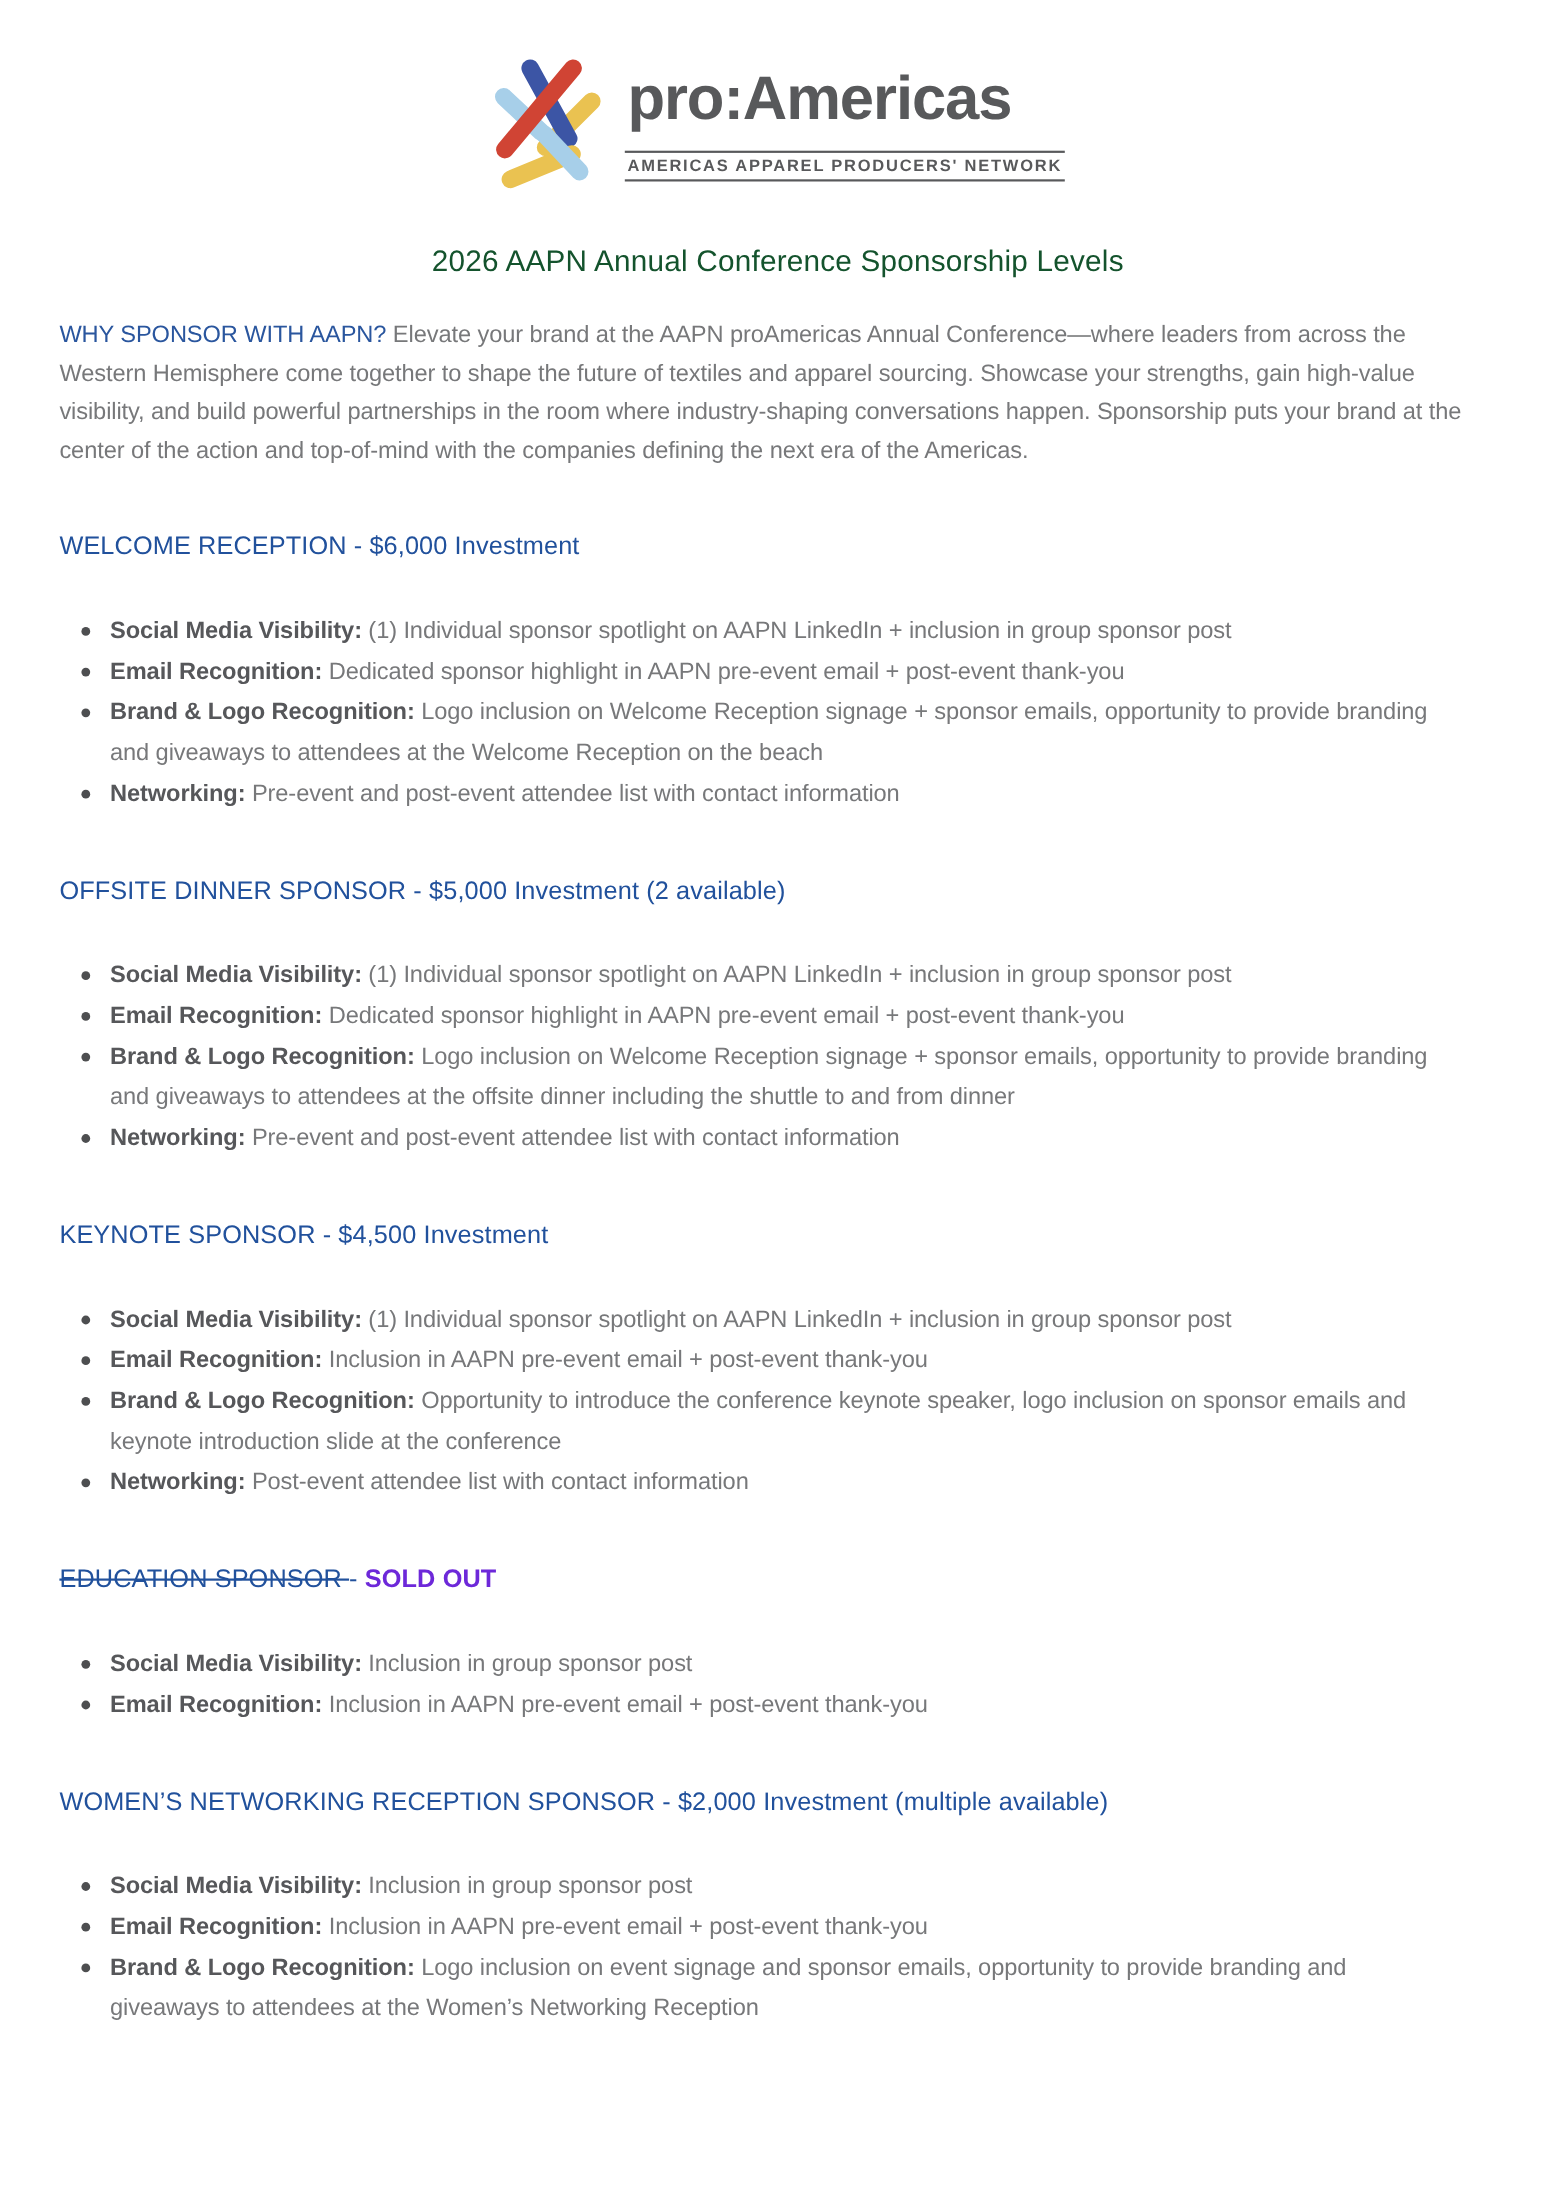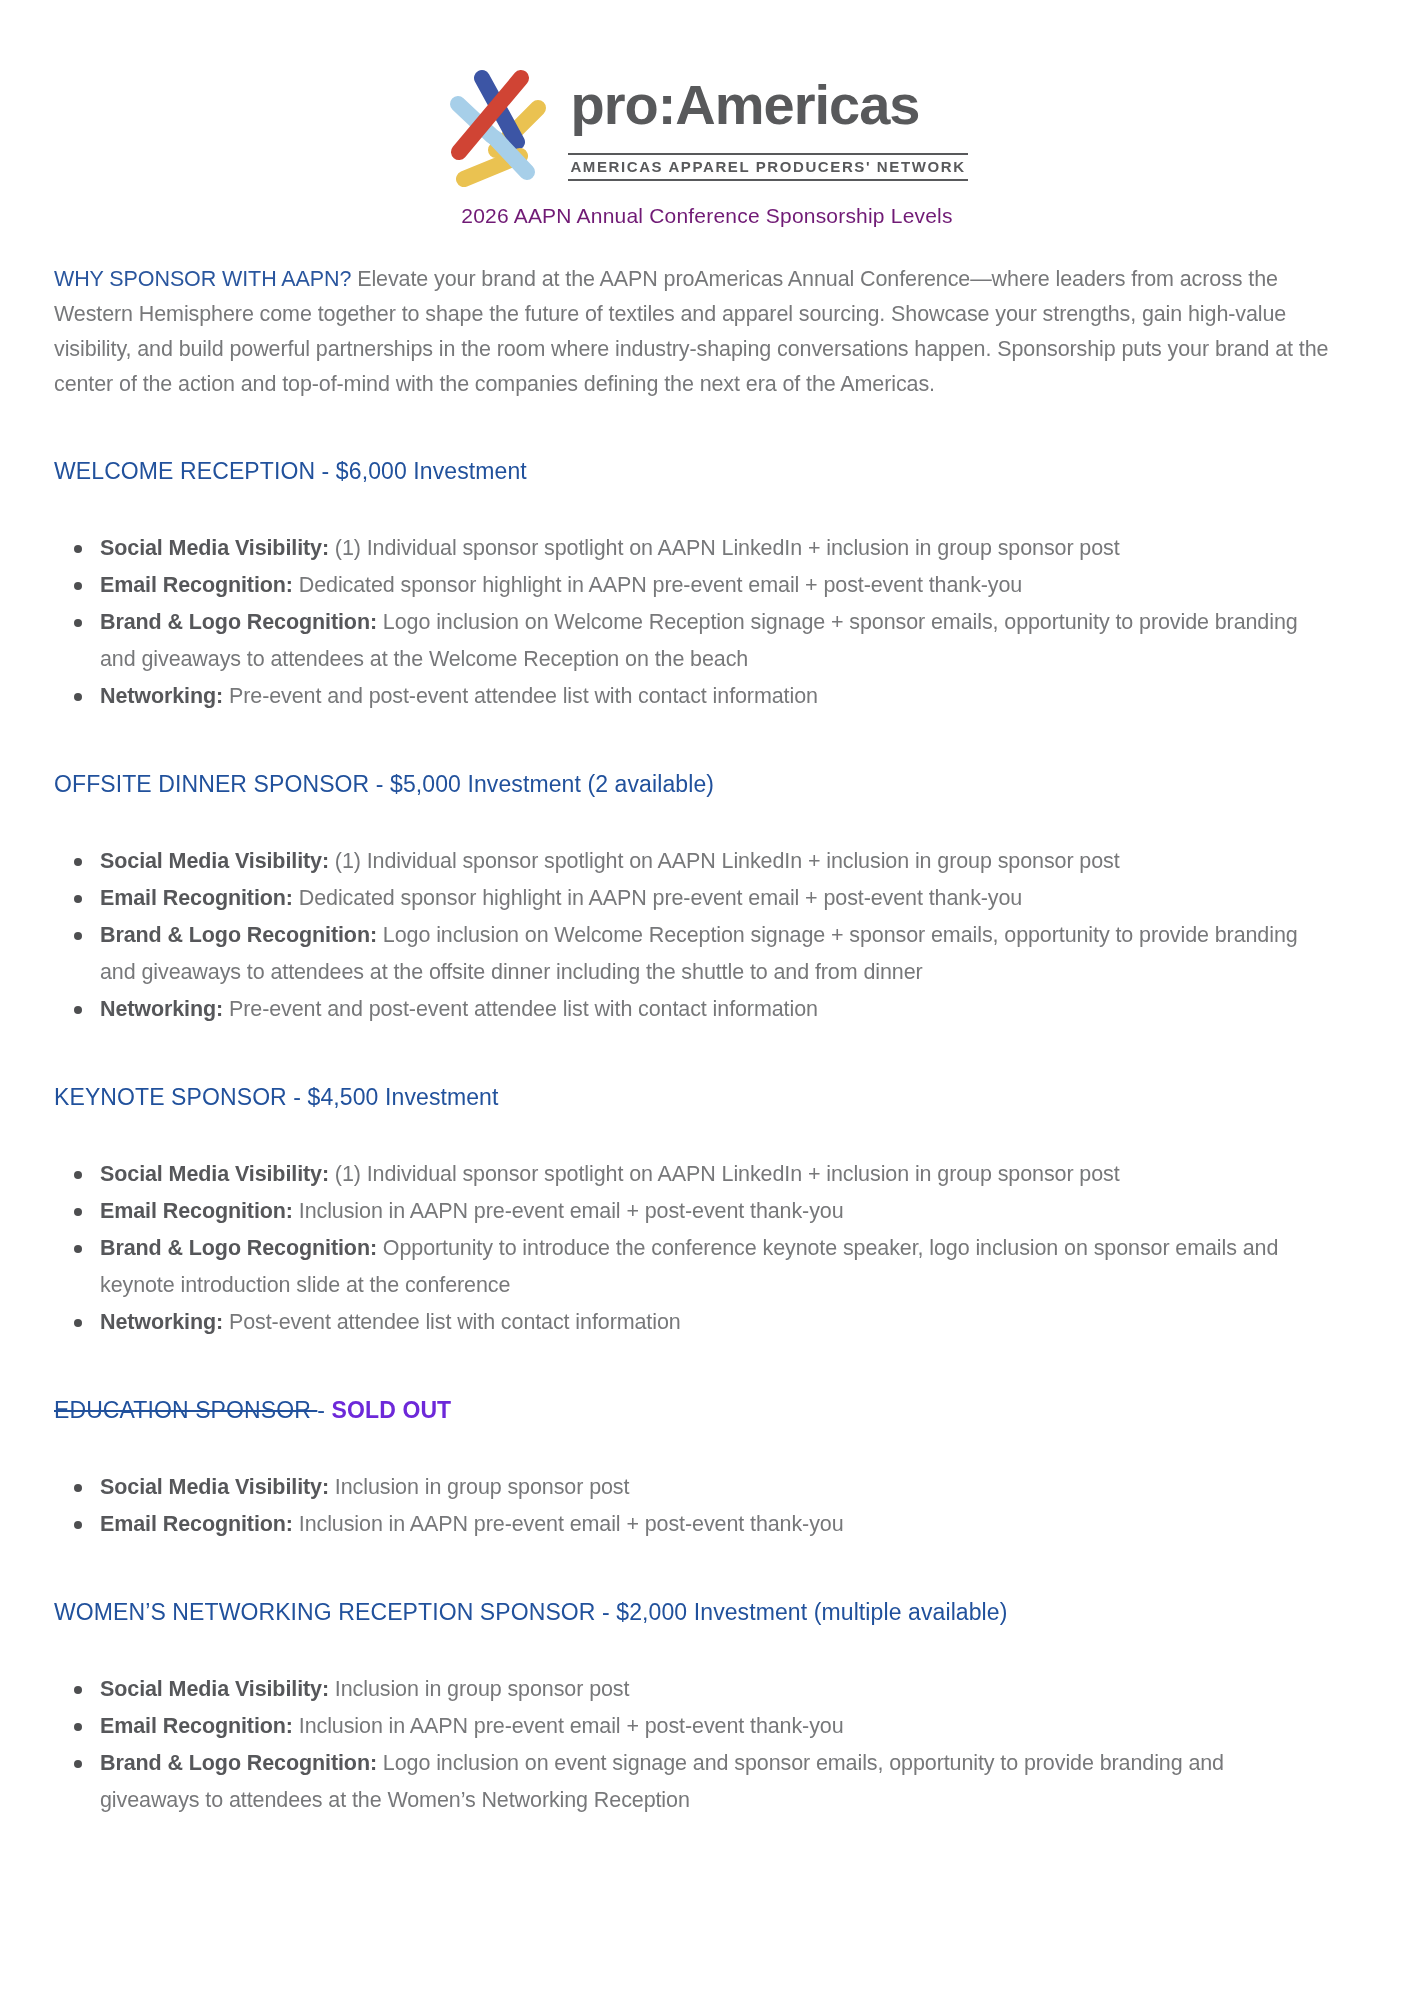--- a/index.html
+++ b/index.html
@@ -3,42 +3,42 @@
 <meta charset="utf-8">
 <title>Document</title>
 <style>
   * { margin:0; padding:0; box-sizing:border-box; }
   html,body { background:#ffffff; }
   body {
     width:1414px; min-height:2000px;
     font-family:"Liberation Sans", sans-serif;
     -webkit-font-smoothing:antialiased;
   }
-  .page { padding:54px 54px 40px; }
+  .page { padding:38px 54px 40px; }
 
   
   .logo-row { display:flex; justify-content:center; align-items:center; gap:10px; min-height:150px; }
   .logo-mark { flex:0 0 auto; }
   .logo-text { display:flex; flex-direction:column; }
   .brand {
     font-size:56px; font-weight:600; color:#58595b;
     letter-spacing:-1px; line-height:1.0; padding:0 2px 4px 2px;
   }
   .tagline {
     font-size:15px; font-weight:700; color:#58595b;
     letter-spacing:1.6px; white-space:nowrap;
     border-top:2px solid #58595b; border-bottom:2px solid #58595b;
     padding:3px 2px 4px 2px;
     margin-top:16px;
   }
 
   
   .doc-title {
-    text-align:center;
-    font-size:21px; font-weight:400; color:#701a75; letter-spacing:0.2px;
+    margin-top:34px; text-align:center;
+    font-size:27px; font-weight:400; color:#14532d; letter-spacing:0.2px;
   }
 
   
   .intro {
     margin-top:34px;
     font-size:21.5px; line-height:35px; color:#77787a; letter-spacing:-0.1px;
   }
   .intro .lead { color:#2a569e; font-weight:500; }
 
   

